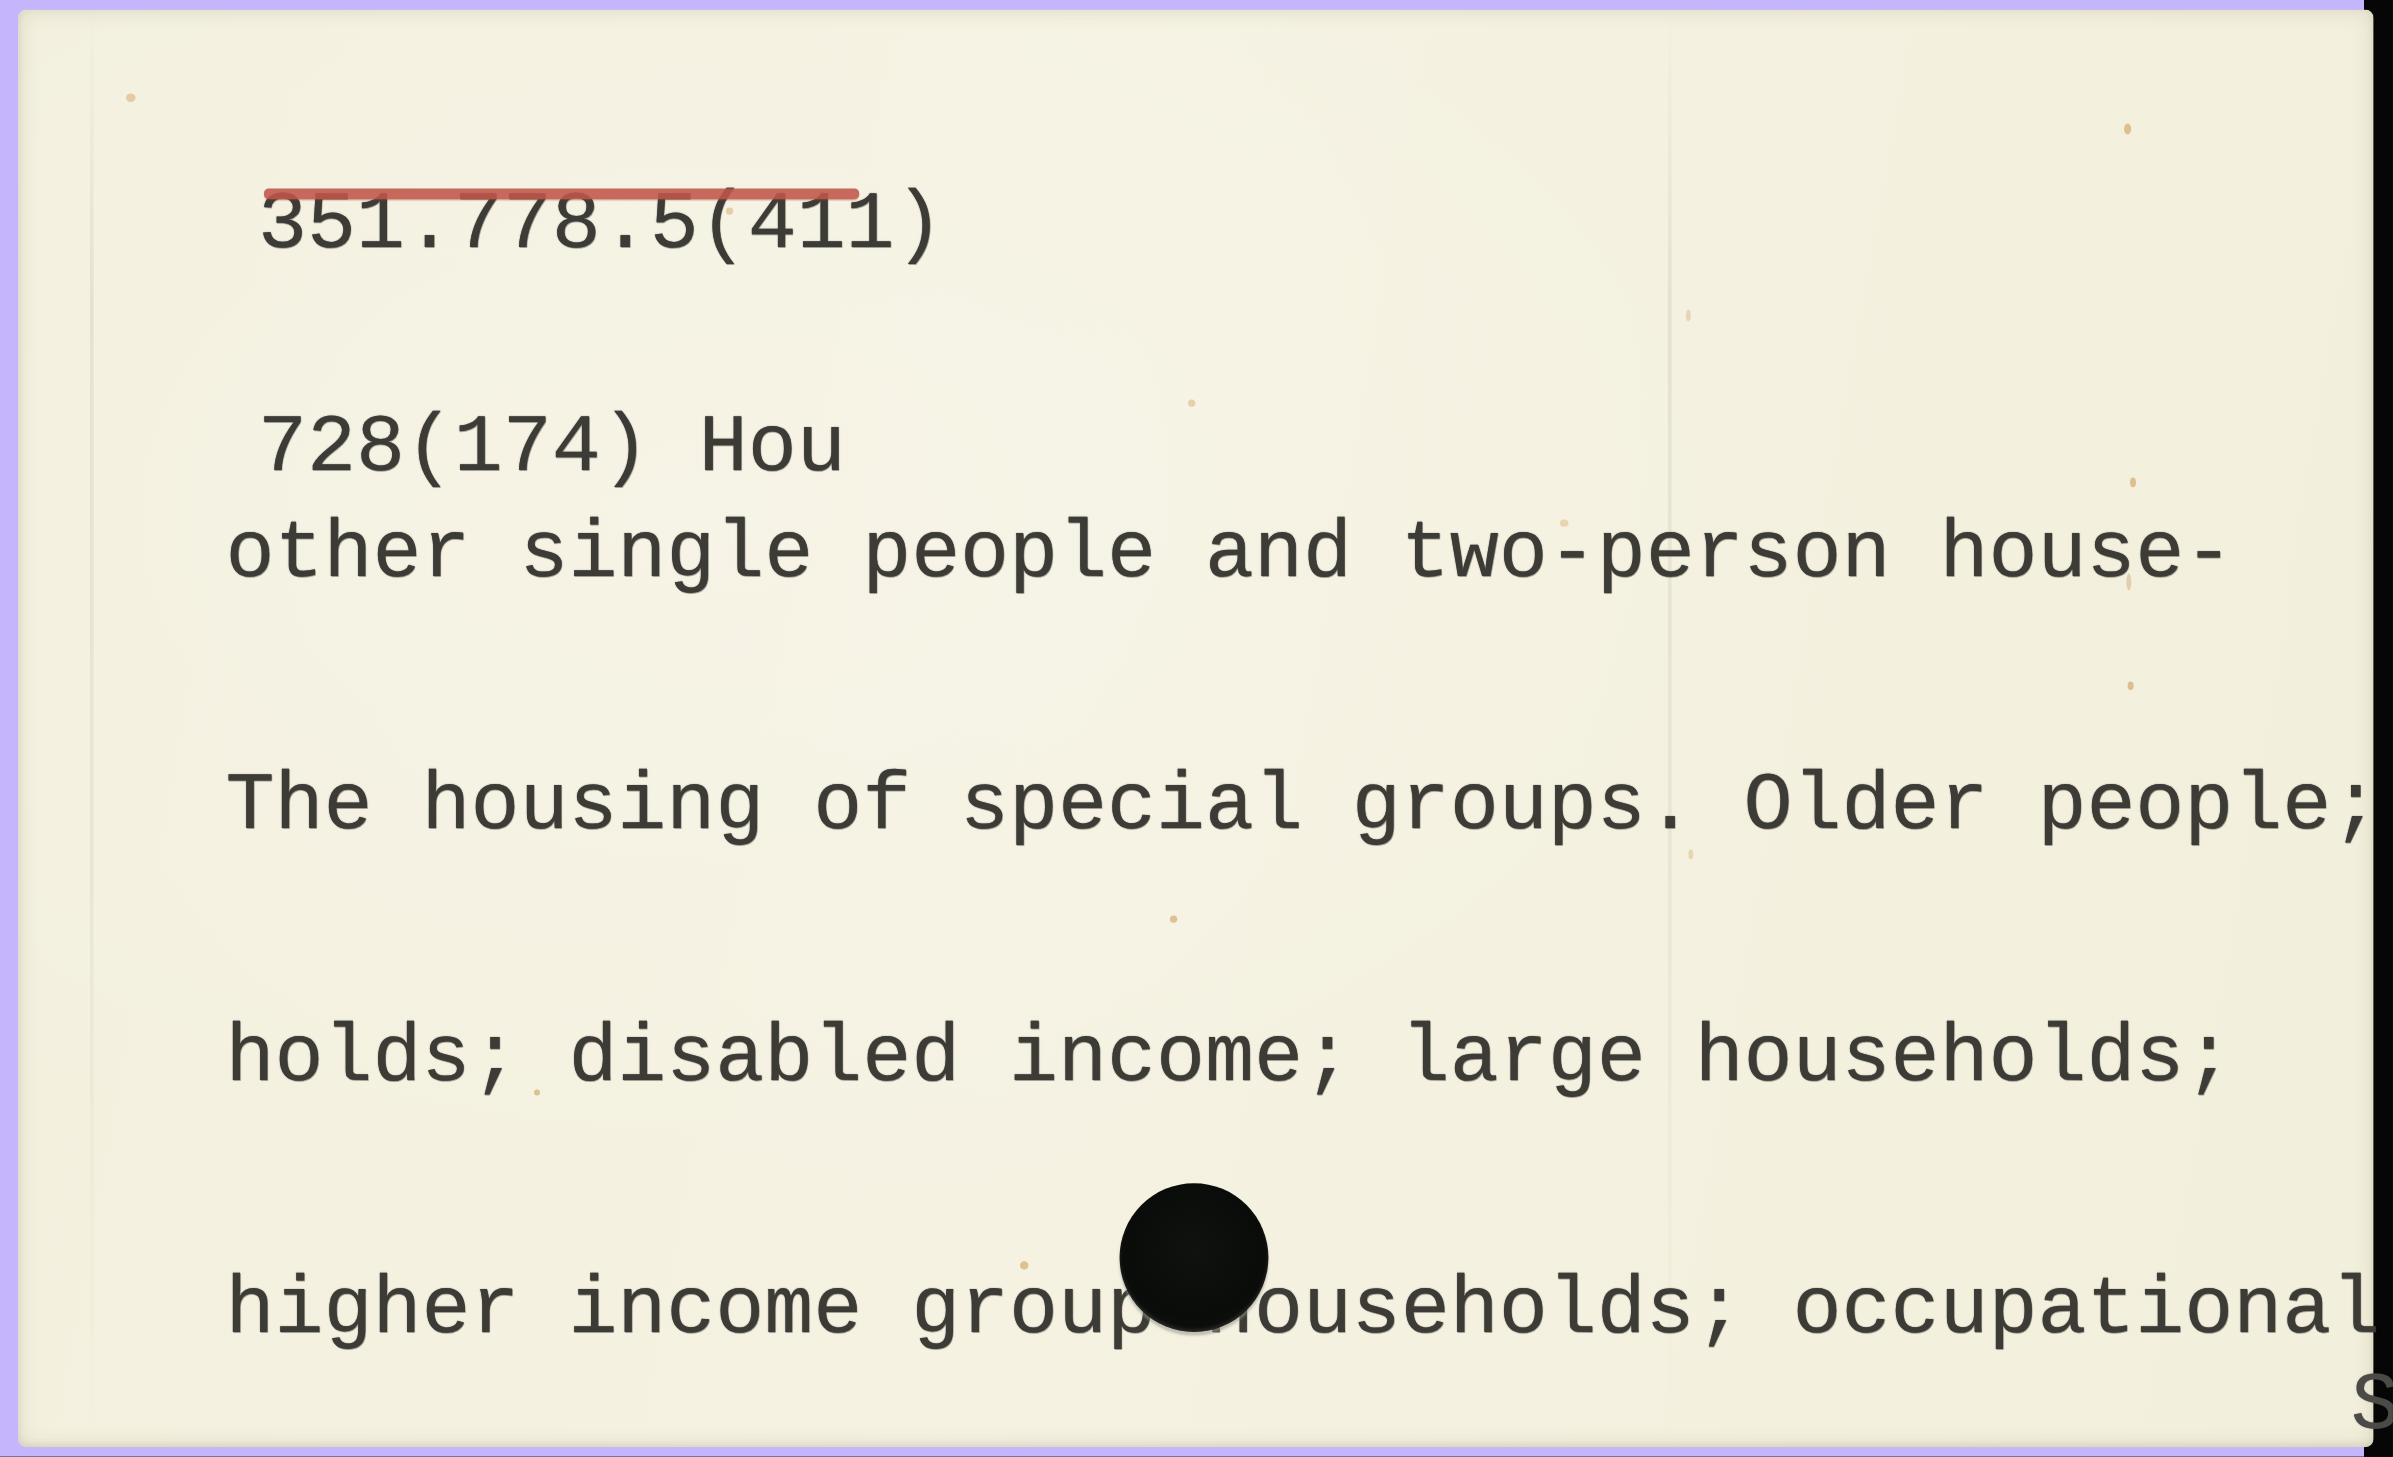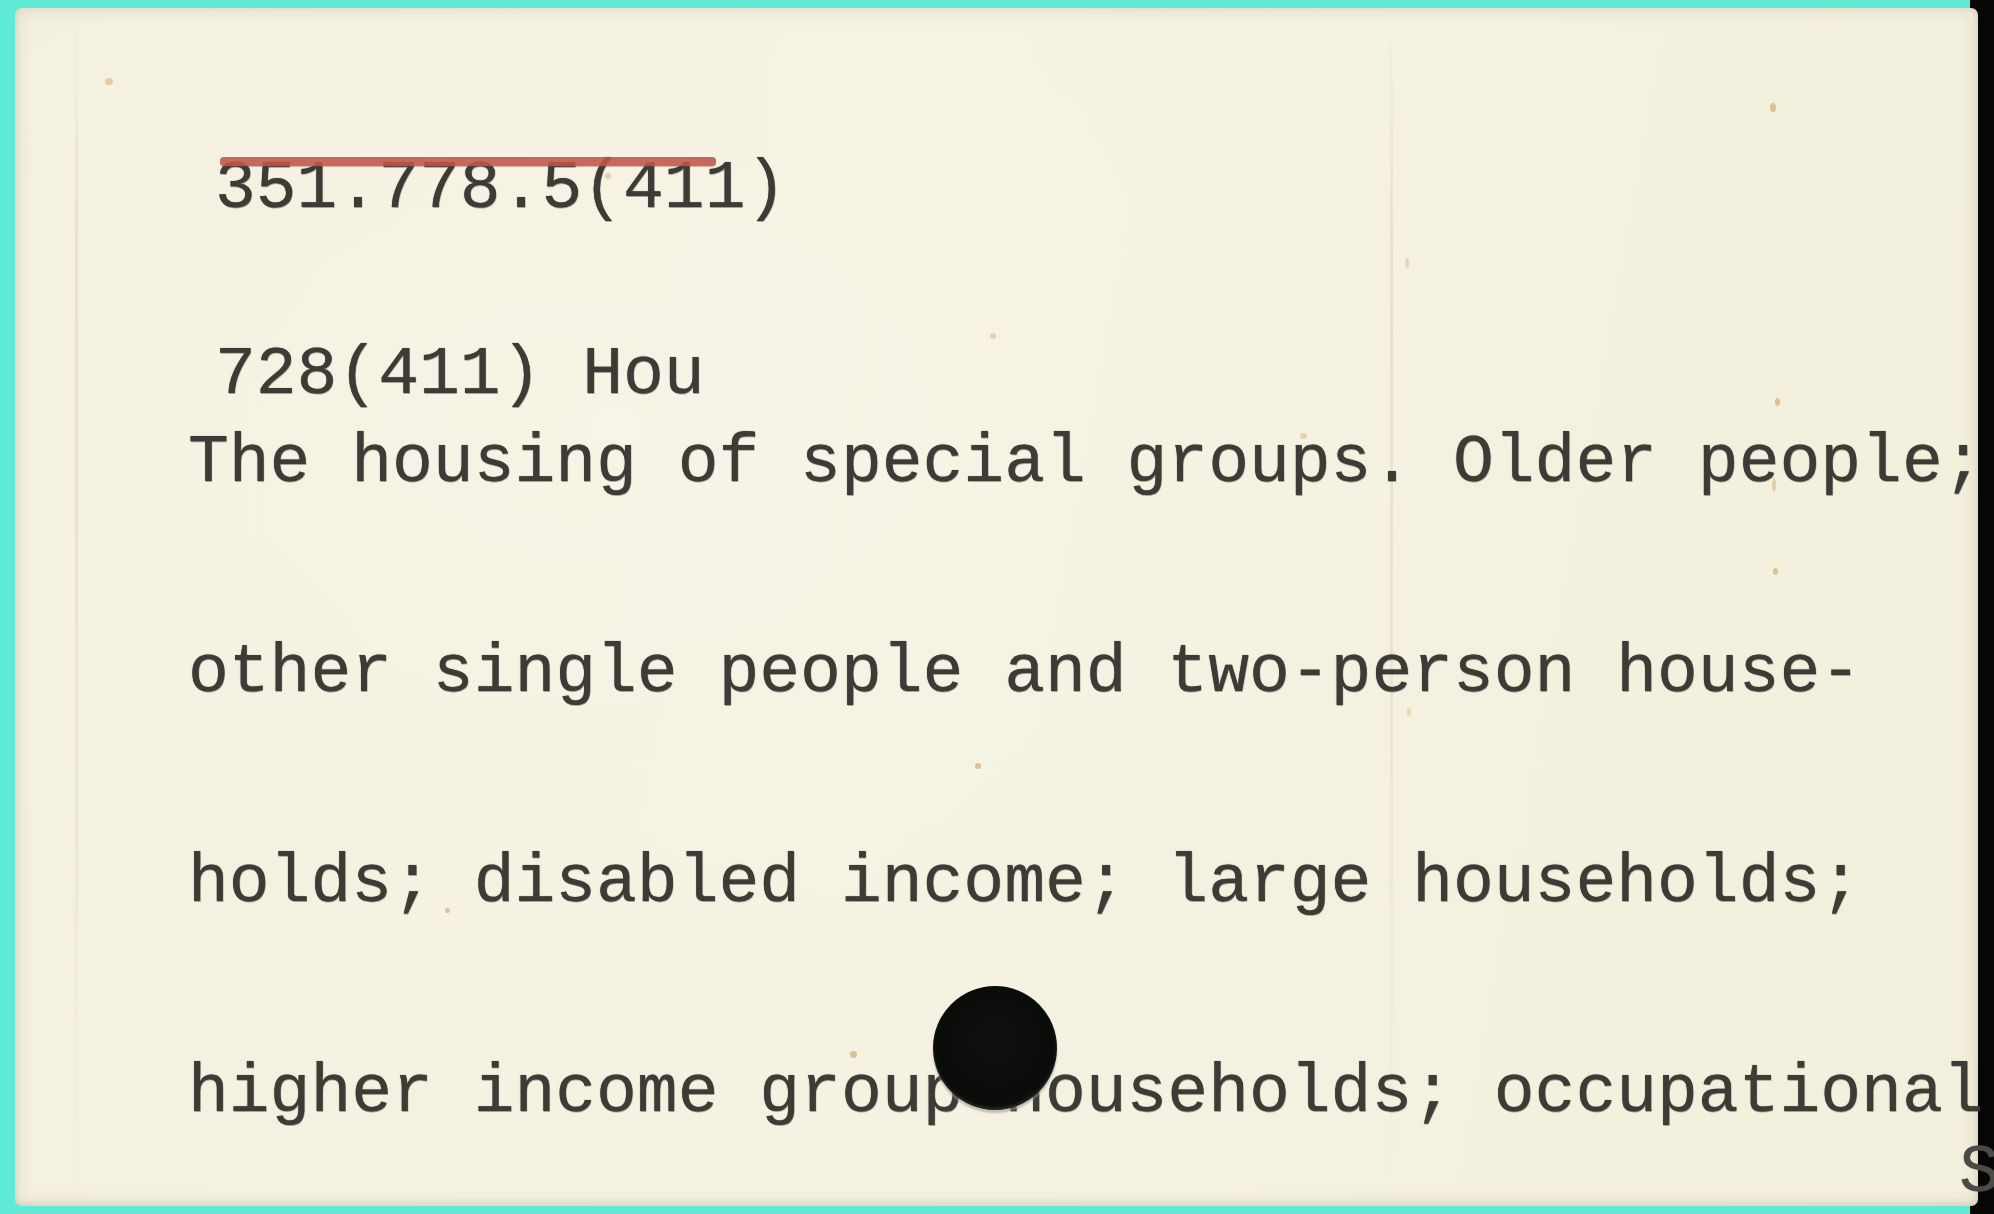--- a/index.html
+++ b/index.html
@@ -8,21 +8,21 @@
     width: 1994px;
     height: 1214px;
     background: #060606;
     overflow: hidden;
     font-family: "Liberation Mono", "DejaVu Sans Mono", monospace;
   }
   .scan-frame {
     position: relative;
     width: 1970px;
     height: 1214px;
-    background: #5eead4;
+    background: #c4b5fd;
     text-decoration: underline;
   }
   .card {
     position: absolute;
     left: 15px;
     top: 8px;
     width: 1963px;
     height: 1198px;
     border-radius: 7px;
     background:
@@ -107,28 +107,28 @@
 <body>
 
 <div class="scan-frame">
   <div class="card">
 
     <div class="crease crease-left"></div>
     <div class="crease crease-right"></div>
 
     <div class="typewriter heading-block">
       <div>351.778.5(411)</div>
-      <div>728(411) Hou</div>
+      <div>728(174) Hou</div>
     </div>
 
     <div class="red-underline"></div>
 
     <div class="typewriter body-block">
+      <div>other single people and two-person house-</div>
       <div>The housing of special groups. Older people;</div>
-      <div>other single people and two-person house-</div>
       <div>holds; disabled income; large households;</div>
       <div>higher income group households; occupational</div>
       
       
       
     </div>
 
     <div class="hole-punch"></div>
 
     <div class="typewriter stamp">SK</div>

